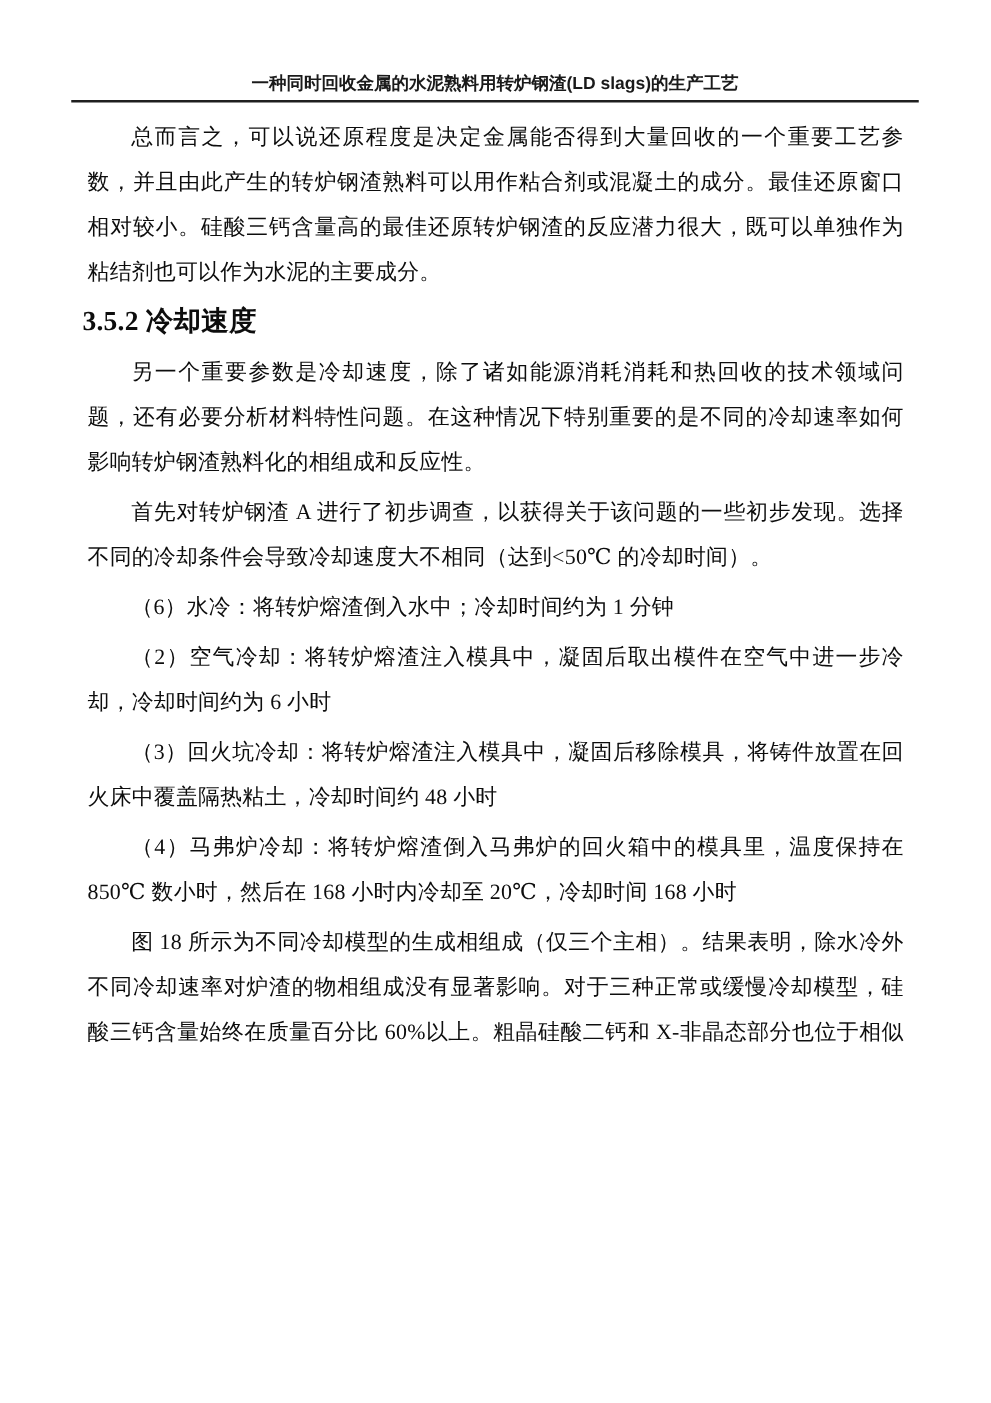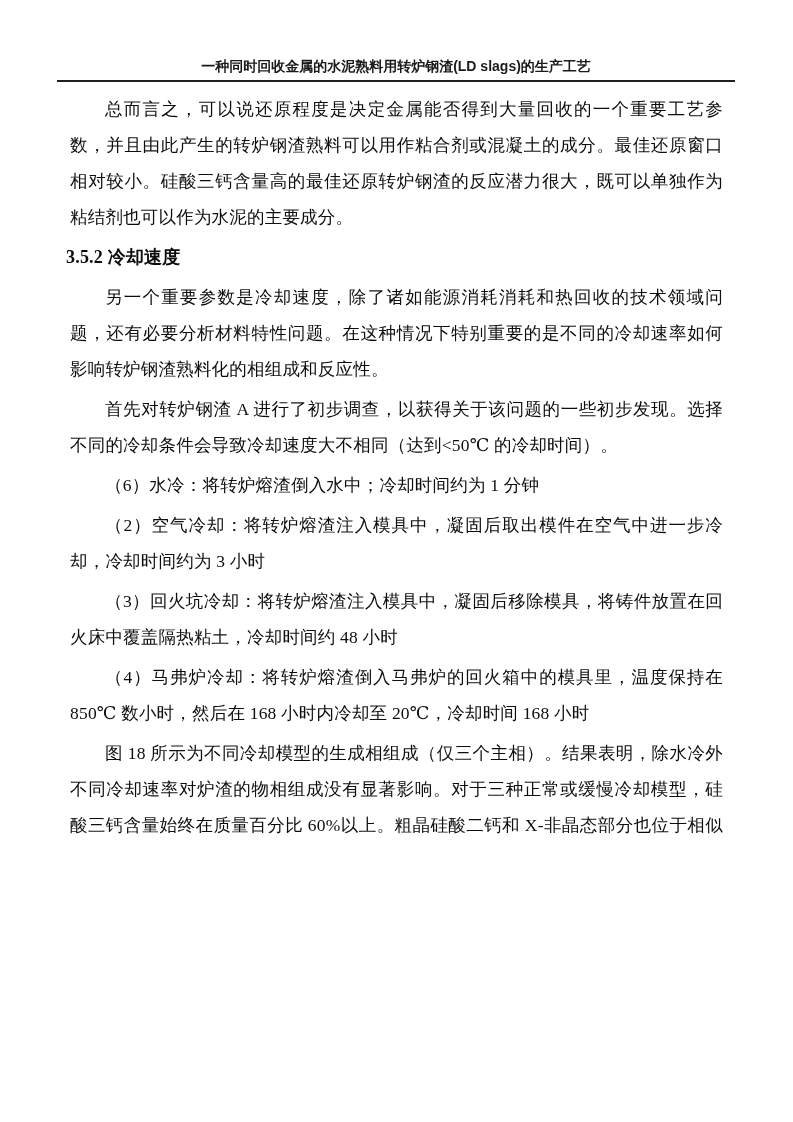--- a/index.html
+++ b/index.html
@@ -40,21 +40,21 @@
     text-align: justify;
     letter-spacing: 0.2px;
     color: #0d0d0d;
   }
   .content p {
     margin: 4px;
     text-indent: 2em;
   }
   .content h3 {
     margin: 0;
-    font-size: 18px;
+    font-size: 22px;
     font-weight: bold;
     line-height: 36px;
     text-indent: 0;
   }
   .footer-rule {
     position: absolute;
     top: 1052px;
     left: 57px;
     width: 678px;
     height: 3px;
@@ -89,21 +89,21 @@
 <div class="page">
 
   <div class="header">一种同时回收金属的水泥熟料用转炉钢渣(LD slags)的生产工艺</div>
 
   <div class="content">
     <p>总而言之，可以说还原程度是决定金属能否得到大量回收的一个重要工艺参数，并且由此产生的转炉钢渣熟料可以用作粘合剂或混凝土的成分。最佳还原窗口相对较小。硅酸三钙含量高的最佳还原转炉钢渣的反应潜力很大，既可以单独作为粘结剂也可以作为水泥的主要成分。</p>
     <h3>3.5.2 冷却速度</h3>
     <p>另一个重要参数是冷却速度，除了诸如能源消耗消耗和热回收的技术领域问题，还有必要分析材料特性问题。在这种情况下特别重要的是不同的冷却速率如何影响转炉钢渣熟料化的相组成和反应性。</p>
     <p>首先对转炉钢渣 A 进行了初步调查，以获得关于该问题的一些初步发现。选择不同的冷却条件会导致冷却速度大不相同（达到&lt;50℃ 的冷却时间）。</p>
     <p>（6）水冷：将转炉熔渣倒入水中；冷却时间约为 1 分钟</p>
-    <p>（2）空气冷却：将转炉熔渣注入模具中，凝固后取出模件在空气中进一步冷却，冷却时间约为 3 小时</p>
+    <p>（2）空气冷却：将转炉熔渣注入模具中，凝固后取出模件在空气中进一步冷却，冷却时间约为 6 小时</p>
     <p>（3）回火坑冷却：将转炉熔渣注入模具中，凝固后移除模具，将铸件放置在回火床中覆盖隔热粘土，冷却时间约 48 小时</p>
     <p>（4）马弗炉冷却：将转炉熔渣倒入马弗炉的回火箱中的模具里，温度保持在850℃ 数小时，然后在 168 小时内冷却至 20℃，冷却时间 168 小时</p>
     <p>图 18 所示为不同冷却模型的生成相组成（仅三个主相）。结果表明，除水冷外不同冷却速率对炉渣的物相组成没有显著影响。对于三种正常或缓慢冷却模型，硅酸三钙含量始终在质量百分比 60%以上。粗晶硅酸二钙和 X-非晶态部分也位于相似的范围内。随着水浴中的冲击冷却，不定形部分增加，硅酸三钙含量同时下降到质量百分比 60%以下。</p>
   </div>
 
   <div class="footer-rule"></div>
 
   <div class="footer-row">
     <span class="footer-page">18</span>
     <span class="footer-issue">2021.No.4</span>

